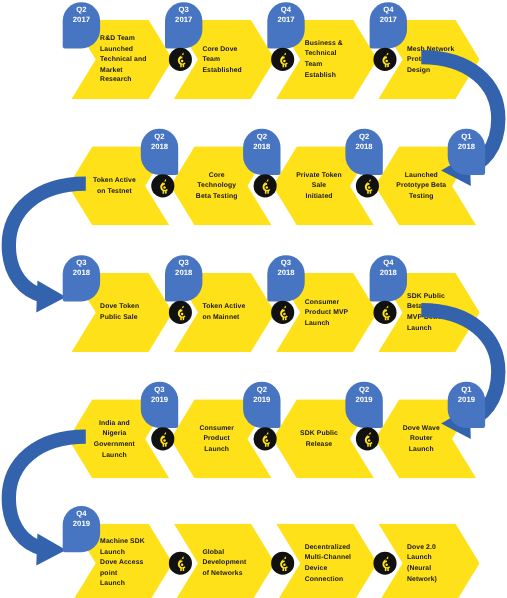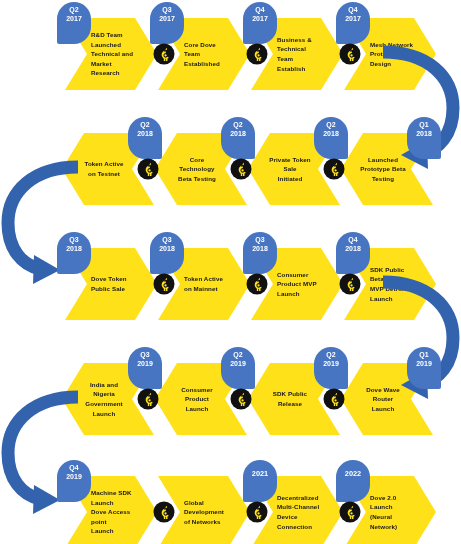--- a/index.html
+++ b/index.html
@@ -354,39 +354,31 @@
     <circle cx="25.1" cy="24.9" r="2.3" fill="#FFE119"></circle>
   </svg>
       </div>
       <div class="chev" style="left: 251px; width: 92px;">
         <div class="body" style="--yellow: #FFE119;"></div>
         <div class="txt">Decentralized
 Multi-Channel
 Device
 Connection</div>
       </div>
-      <div class="badge single" style="left: 243px; top: 2px;">
-        <div class="pin" style="background: rgb(71, 117, 194);"></div>
-        <div class="lbl" style="color: rgb(255, 255, 255);">2021</div>
-      </div>
       <div class="dove" style="left: 246px; top: 43px;">
   <svg viewBox="0 0 44 44" xmlns="http://www.w3.org/2000/svg">
     <circle cx="22" cy="22" r="21" fill="#111111"></circle>
     <path d="M27.5 9.5c-1.6 1.4-2.6 3.3-3.0 5.4-2.0.4-3.8 1.5-5.1 3.1-1.8 2.2-2.4 5.0-1.8 7.7.5 2.4 2.0 4.4 4.1 5.6l-.1 4.9 2.9-.1.1-4.4c.5.1 1.0.1 1.5.1l-.05 4.3 2.85-.1.05-4.8c1.0-.45 1.9-1.1 2.6-1.95l-2.3-1.6c-.9 1.05-2.2 1.65-3.6 1.65-2.6 0-4.75-2.15-4.75-4.75s2.15-4.75 4.75-4.75v-2.9c-1.3 0-2.55.3-3.65.85.35-1.0.95-1.9 1.75-2.6 1.15-1.0 2.6-1.5 4.1-1.45l.1-3.3c-.2-.05-.3-.05-.45-.05z" fill="#FFE119"></path>
     <circle cx="25.1" cy="24.9" r="2.3" fill="#FFE119"></circle>
   </svg>
       </div>
       <div class="chev" style="left: 344px; width: 92px;">
         <div class="body" style="--yellow: #FFE119;"></div>
         <div class="txt">Dove 2.0 Launch
 (Neural Network)</div>
-      </div>
-      <div class="badge single" style="left: 336px; top: 2px;">
-        <div class="pin" style="background: rgb(71, 117, 194);"></div>
-        <div class="lbl" style="color: rgb(255, 255, 255);">2022</div>
       </div>
       <div class="dove" style="left: 339px; top: 43px;">
   <svg viewBox="0 0 44 44" xmlns="http://www.w3.org/2000/svg">
     <circle cx="22" cy="22" r="21" fill="#111111"></circle>
     <path d="M27.5 9.5c-1.6 1.4-2.6 3.3-3.0 5.4-2.0.4-3.8 1.5-5.1 3.1-1.8 2.2-2.4 5.0-1.8 7.7.5 2.4 2.0 4.4 4.1 5.6l-.1 4.9 2.9-.1.1-4.4c.5.1 1.0.1 1.5.1l-.05 4.3 2.85-.1.05-4.8c1.0-.45 1.9-1.1 2.6-1.95l-2.3-1.6c-.9 1.05-2.2 1.65-3.6 1.65-2.6 0-4.75-2.15-4.75-4.75s2.15-4.75 4.75-4.75v-2.9c-1.3 0-2.55.3-3.65.85.35-1.0.95-1.9 1.75-2.6 1.15-1.0 2.6-1.5 4.1-1.45l.1-3.3c-.2-.05-.3-.05-.45-.05z" fill="#FFE119"></path>
     <circle cx="25.1" cy="24.9" r="2.3" fill="#FFE119"></circle>
   </svg>
       </div>
     </div>
     <div class="conn" style="top: 42px; left: 381px;">

